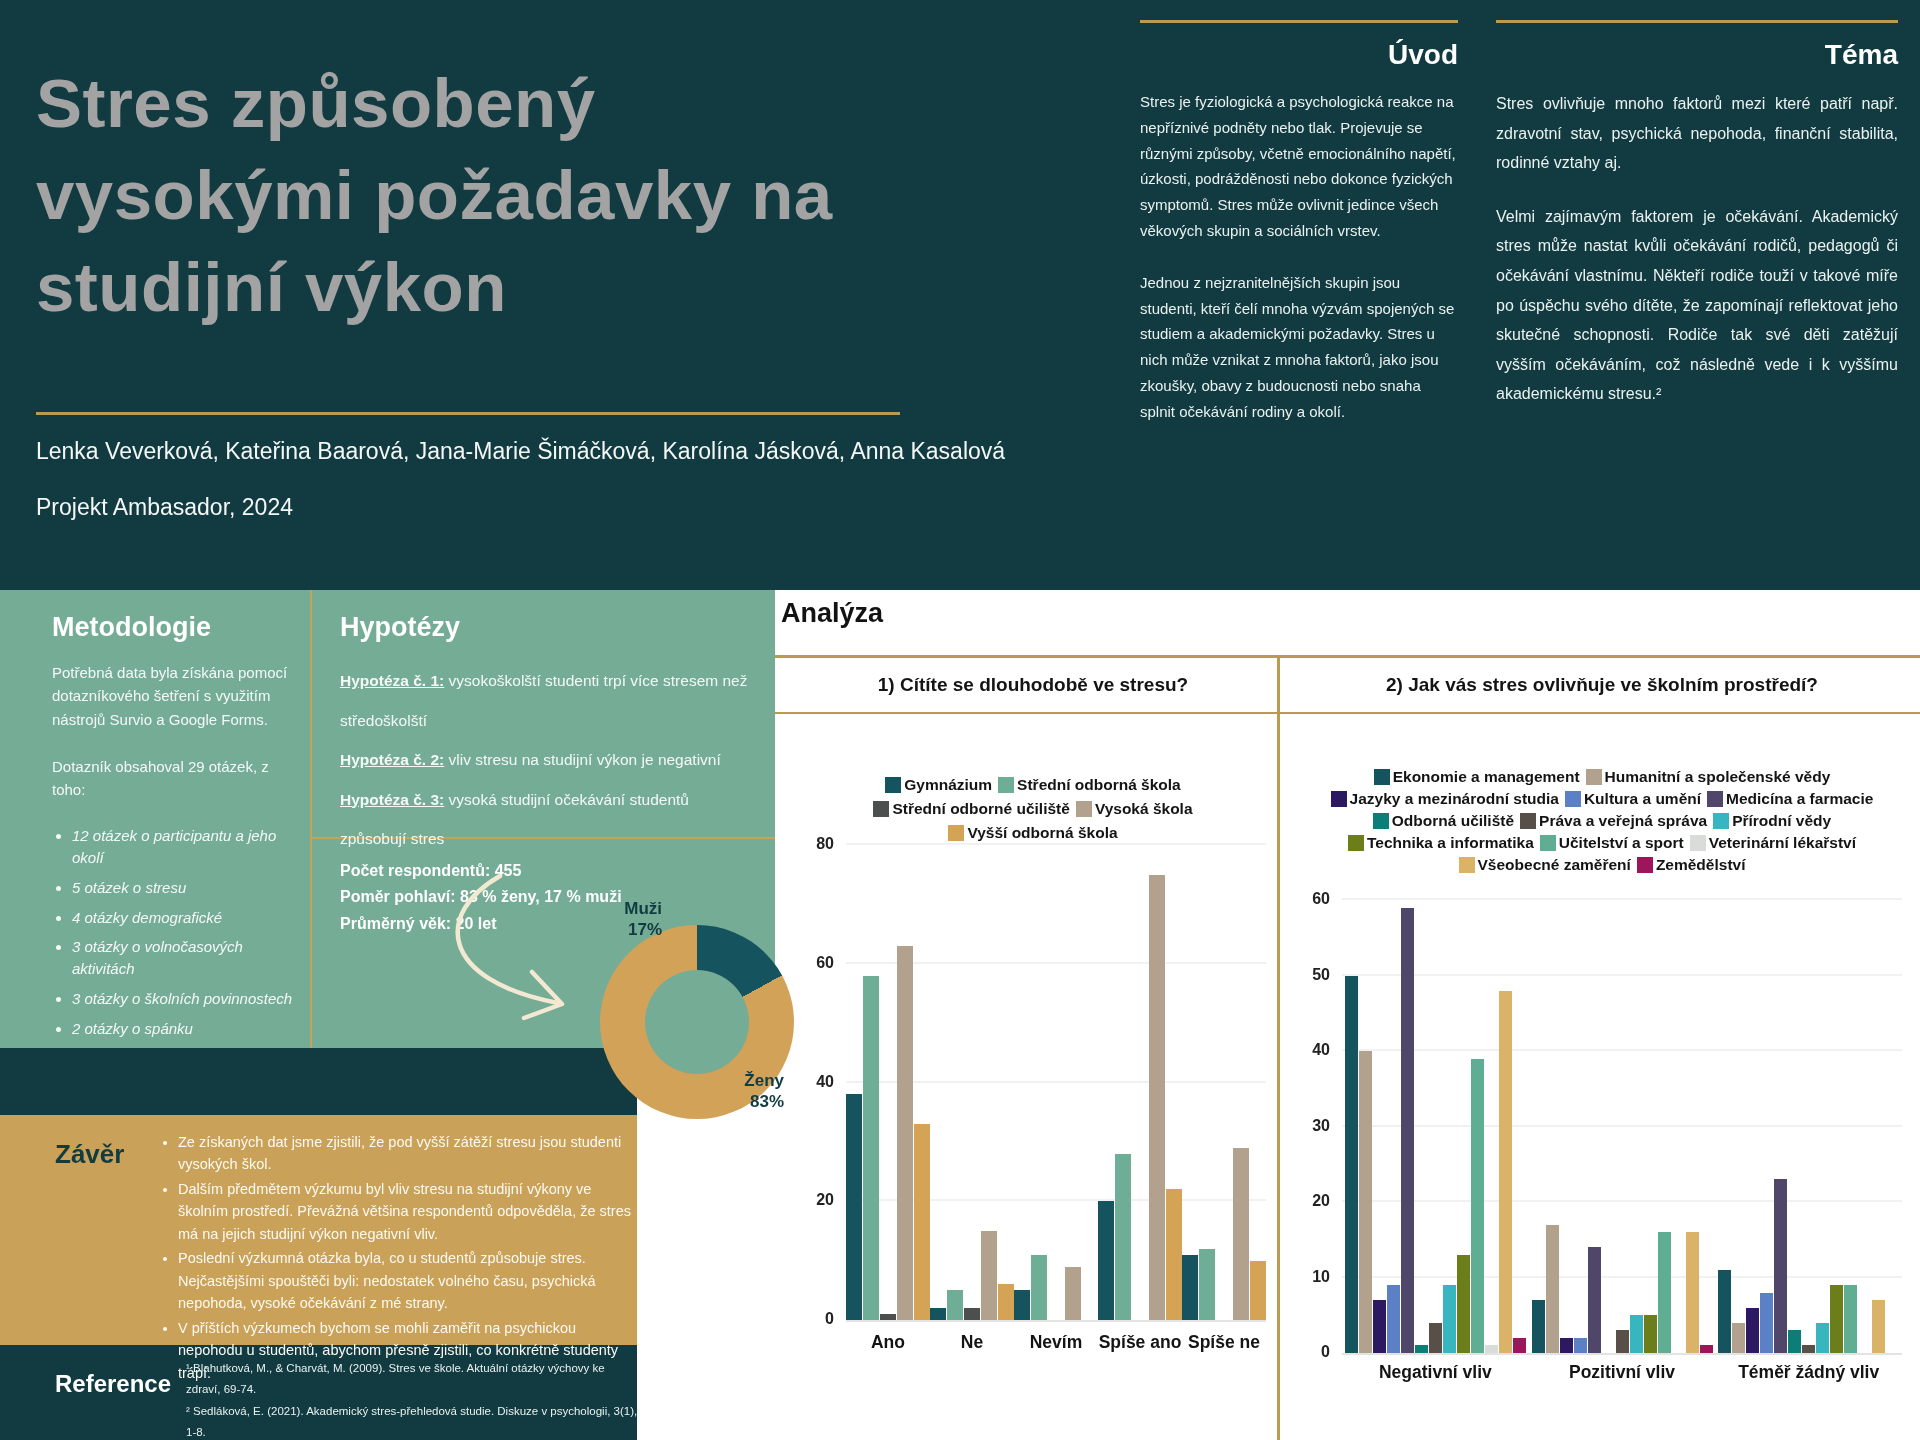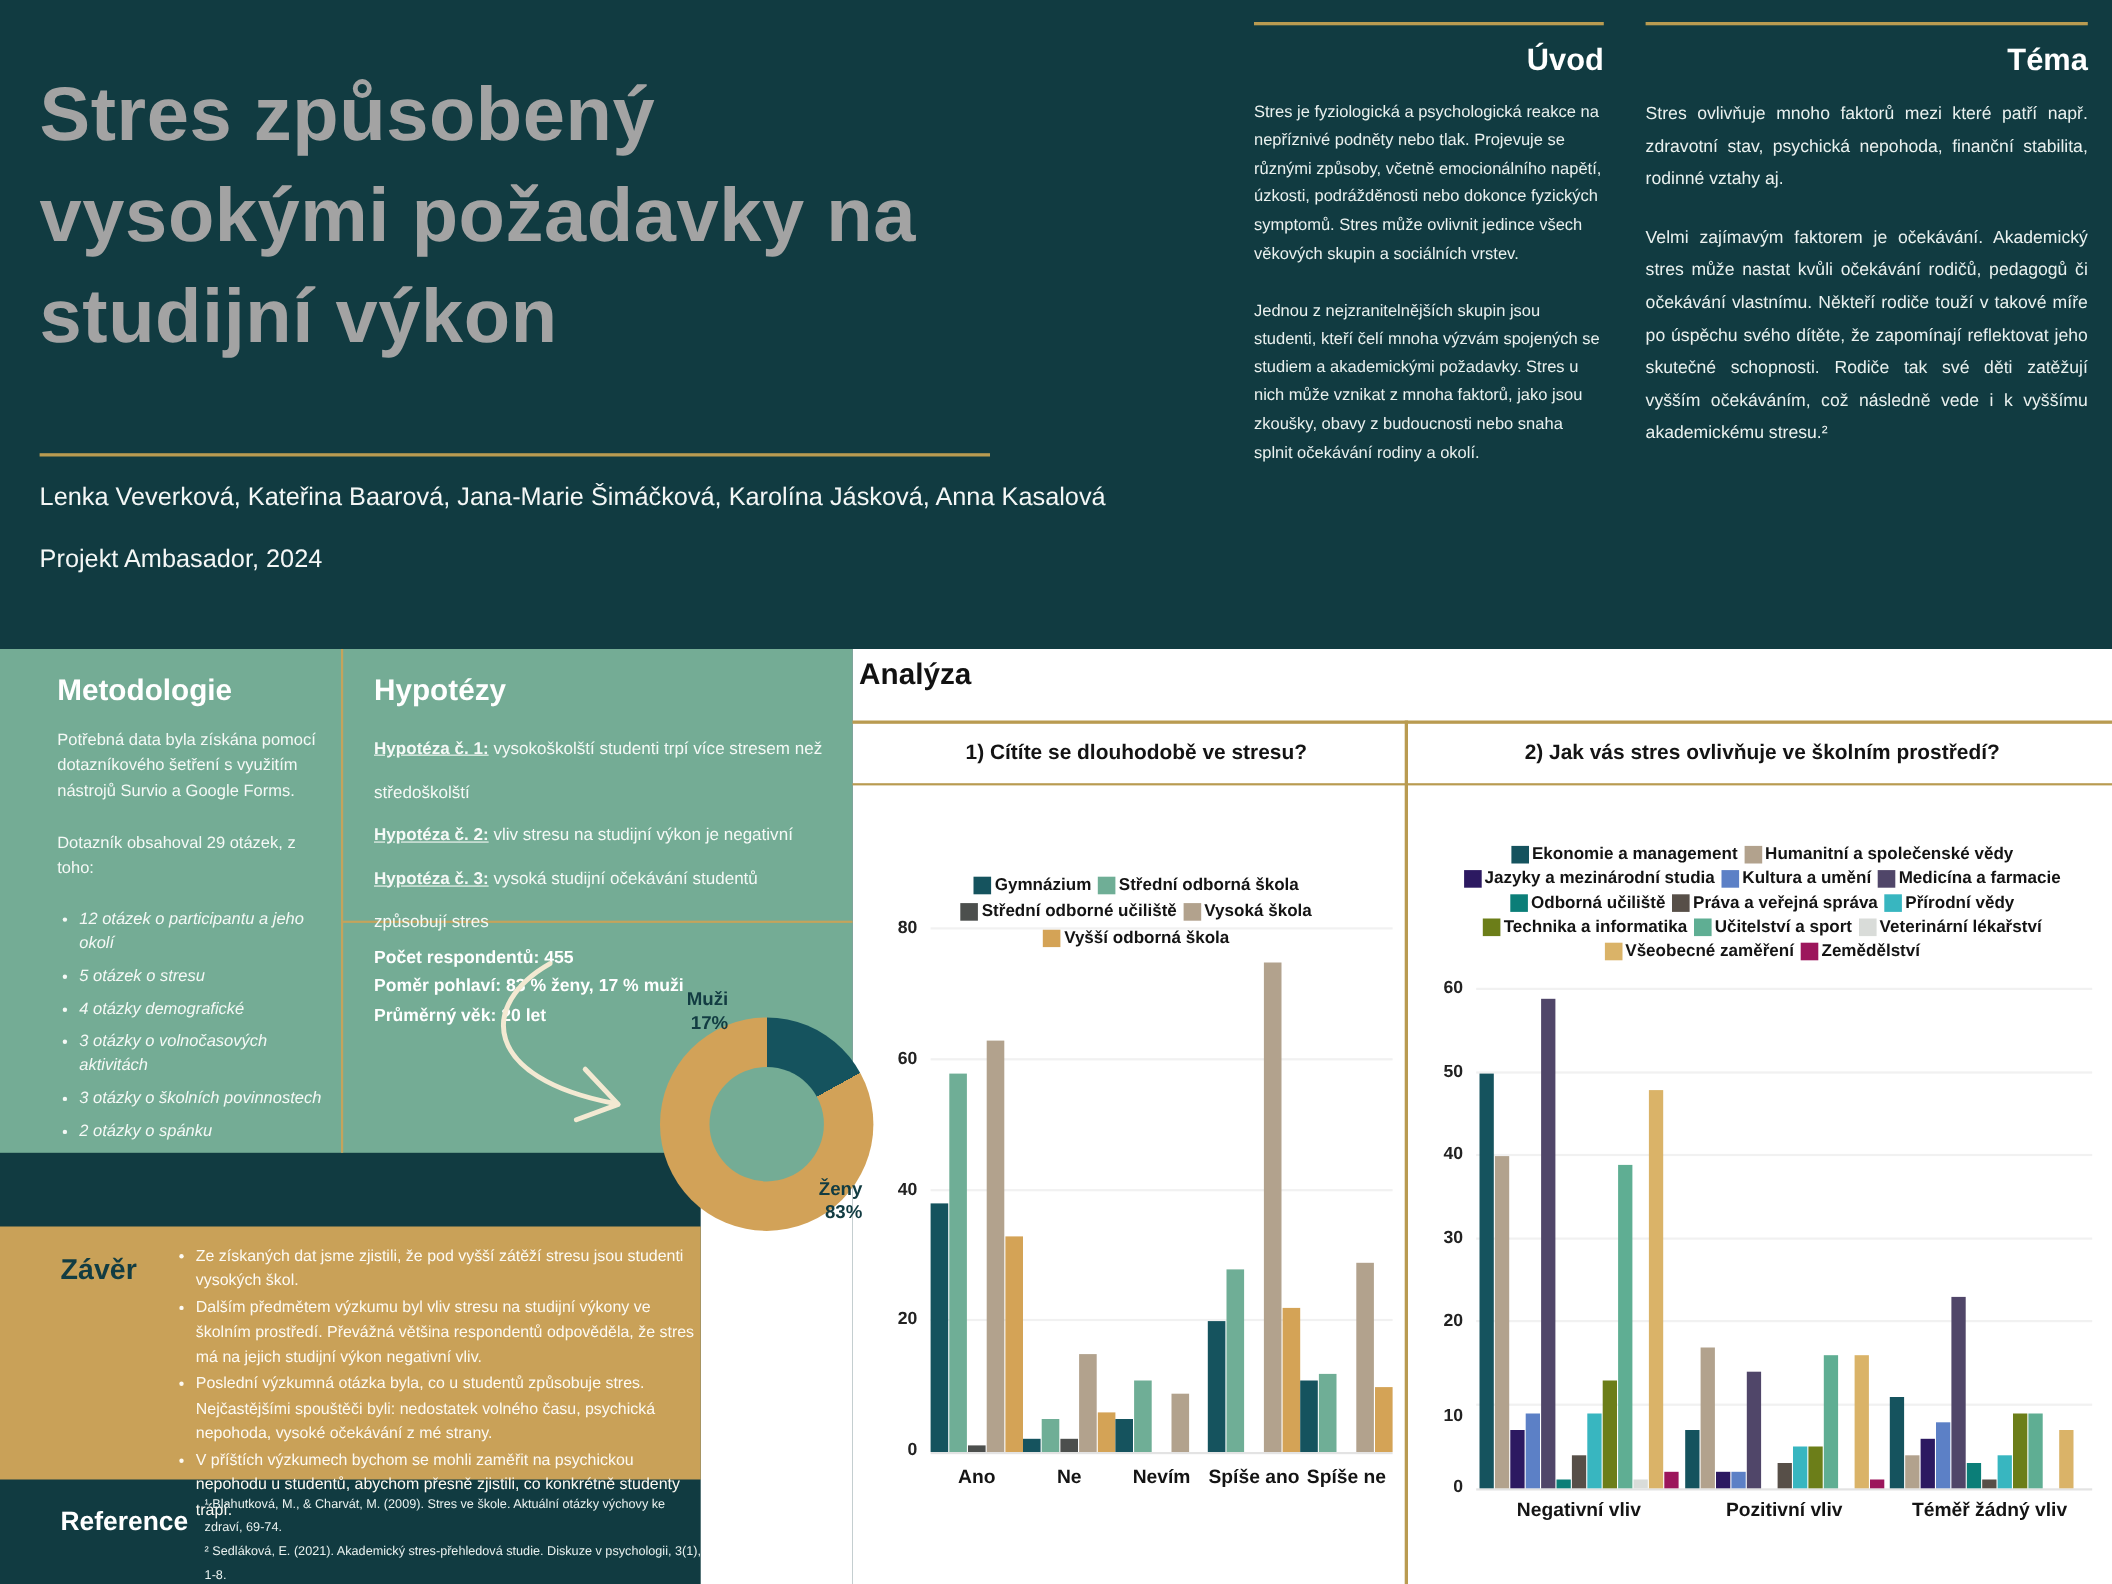--- a/index.html
+++ b/index.html
@@ -66,21 +66,21 @@
   .rule-a{position:absolute;left:775px;top:655px;width:1145px;height:2.5px;background:#b99b51;}
   .rule-b{position:absolute;left:775px;top:712px;width:1145px;height:2px;background:#b99b51;}
   .vrule{position:absolute;left:1277px;top:655px;width:2.5px;height:785px;background:#b99b51;}
 
   .chart{position:absolute;}
   #chart1{left:790px;top:660px;width:486px;height:780px;}
   #chart2{left:1292px;top:660px;width:620px;height:780px;}
   .chart-title{text-align:center;padding-top:14px;font-size:19px;font-weight:800;color:#141414;}
   .legend{position:absolute;display:flex;flex-wrap:wrap;justify-content:center;
           align-items:center;column-gap:6px;row-gap:6px;}
-  #chart1 .legend{top:116px;left:46px;right:46px;margin-top:20px;}
+  #chart1 .legend{top:116px;left:46px;right:46px;}
   #chart2 .legend{top:108px;left:12px;right:12px;row-gap:4px;}
   .legend-item{display:flex;align-items:center;gap:3px;font-size:15.5px;font-weight:800;color:#141414;}
   .swatch{width:16px;height:16px;display:inline-block;}
   .plot-wrap{position:absolute;}
   #chart1 .plot-wrap{left:56px;top:185px;width:420px;height:475px;}
   #chart2 .plot-wrap{left:50px;top:240px;width:560px;height:453px;}
   .plot{position:relative;width:100%;height:100%;display:flex;align-items:flex-end;
         border-bottom:2px solid #e3e3e3;}
   .gridline{position:absolute;left:0;right:0;height:2px;background:#f1f1f1;}
   .group{flex:1;display:flex;align-items:flex-end;justify-content:center;gap:1px;height:100%;position:relative;}
@@ -331,21 +331,21 @@
           <span class="swatch" style="background: rgb(218, 179, 104);"></span>
           <span>Všeobecné zaměření</span>
         </span>
         <span class="legend-item">
           <span class="swatch" style="background: rgb(156, 22, 92);"></span>
           <span>Zemědělství</span>
         </span>
       </div>
     <div class="yticks">
         <div class="ytick" style="top: 443px;">0</div>
-        <div class="ytick" style="top: 367.5px; margin-top: 11px;">10</div>
+        <div class="ytick" style="top: 367.5px;">10</div>
         <div class="ytick" style="top: 292px;">20</div>
         <div class="ytick" style="top: 216.5px;">30</div>
         <div class="ytick" style="top: 141px;">40</div>
         <div class="ytick" style="top: 65.5px;">50</div>
         <div class="ytick" style="top: -10px;">60</div>
       </div>
     <div class="plot-wrap">
         <div class="plot">
           <div class="gridline" style="bottom: 16.6667%;"></div>
           <div class="gridline" style="bottom: 33.3333%;"></div>

